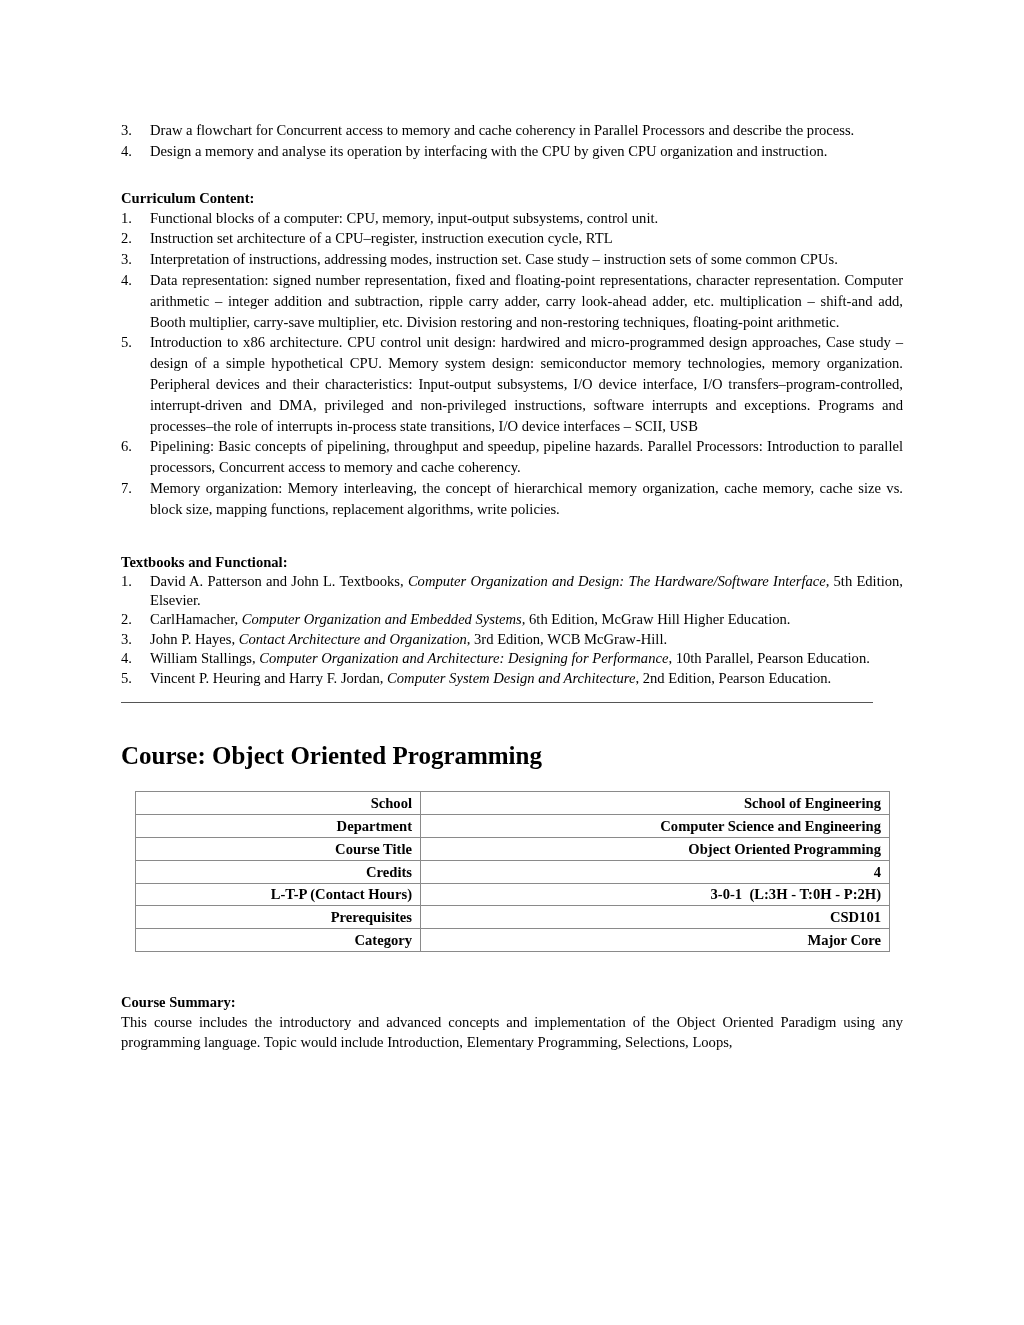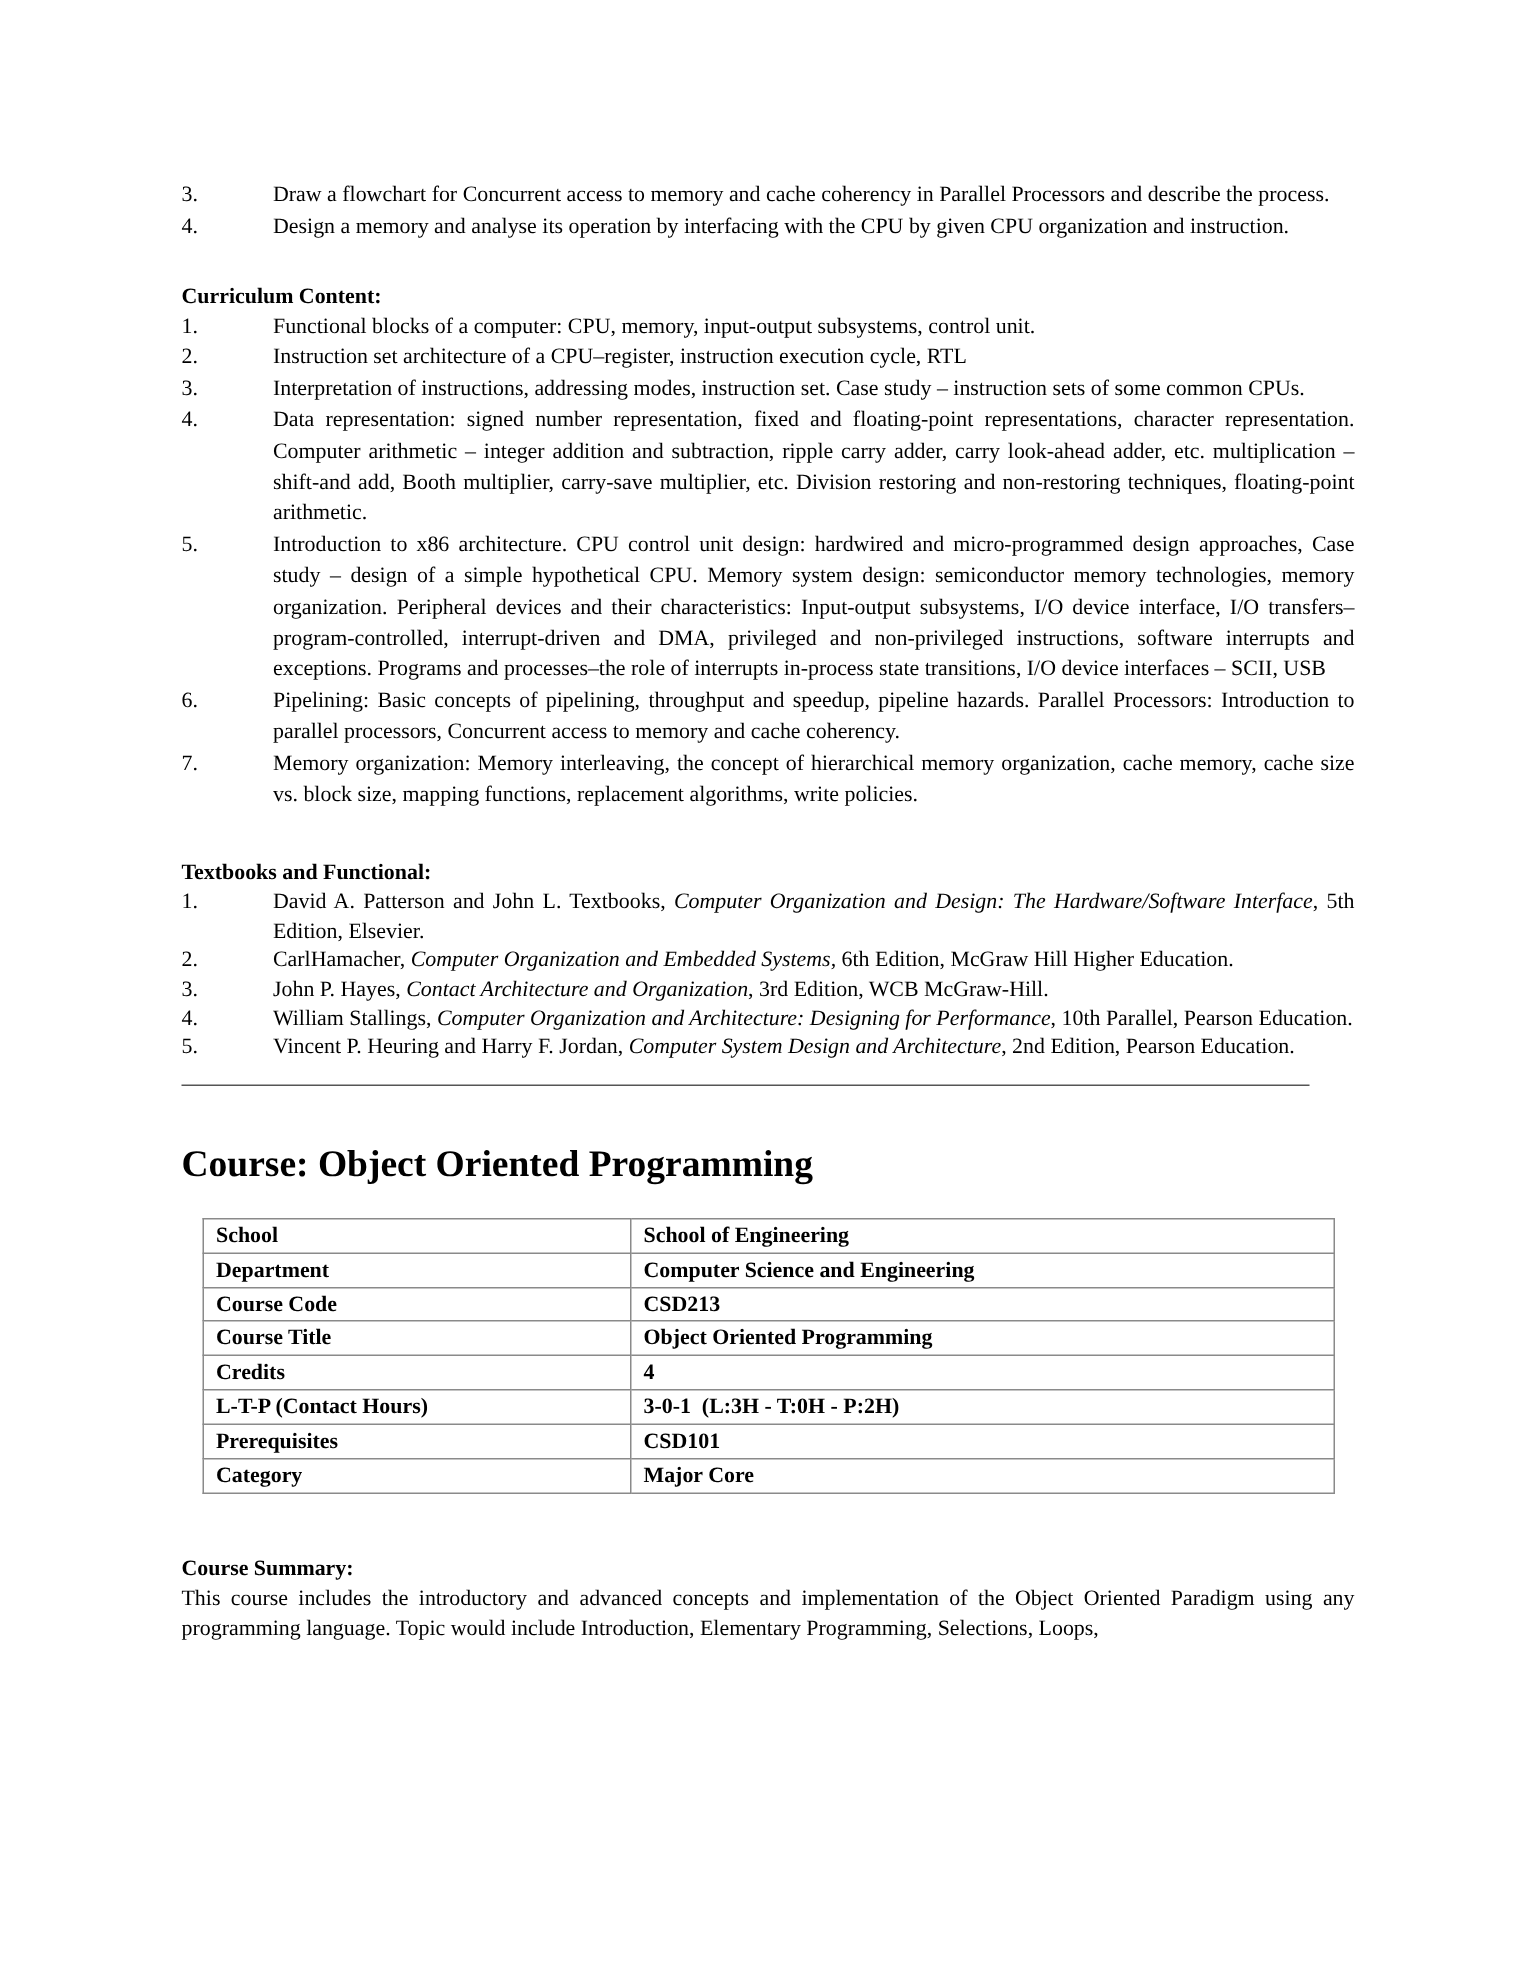--- a/index.html
+++ b/index.html
@@ -4,33 +4,33 @@
 <style>
   html, body { margin: 0; padding: 0; background: #ffffff; }
   body {
     width: 1024px; height: 1325px; position: relative; overflow: hidden;
     font-family: "Liberation Serif", serif; color: #000; font-size: 14.6px;
   }
   .page { position: absolute; left: 121px; top: 120px; width: 782px; }
   .list { margin: 0; padding: 0; list-style: none; }
   .li { display: flex; line-height: 20.8px; text-align: justify; }
   .num { width: 29px; flex: 0 0 29px; }
-  .txt { flex: 1; text-align: justify; margin-left: 32px; }
+  .txt { flex: 1; text-align: justify; }
   .heading { font-weight: bold; line-height: 20px; margin: 0; }
   .sec-curr { margin-top: 26px; }
   .sec-tb { margin-top: 32px; }
   .tb .li { line-height: 19.4px; }
   .rule { width: 752px; border-top: 1px solid #555; margin-top: 14px; height: 0; }
   .course-title { font-size: 25px; font-weight: bold; margin: 40px 0 0 0; line-height: 26px; }
   table.info {
     border-collapse: collapse; margin-left: 14px; margin-top: 22px; width: 755px;
     font-weight: bold; font-size: 14.6px;
   }
   table.info td {
-    border: 1px solid #8a8a8a; padding: 0 8px; height: 21.9px; line-height: 20px;
+    border: 1px solid #8a8a8a; padding: 0 8px; height: 21.9px; line-height: 20px; text-align: right;
   }
   table.info td.k { width: 268px; }
   .summary-h { margin-top: 40px; }
   .summary-p { text-align: justify; line-height: 20px; margin: 0; }
   i { font-style: italic; }
 </style>
 </head>
 <body>
 
 <div class="page">
@@ -110,24 +110,20 @@
     <tbody>
       <tr>
           <td class="k">School</td>
           <td>School of Engineering</td>
         </tr>
       <tr>
           <td class="k">Department</td>
           <td>Computer Science and Engineering</td>
         </tr>
       <tr>
-          <td class="k">Course Code</td>
-          <td>CSD213</td>
-        </tr>
-      <tr>
           <td class="k">Course Title</td>
           <td>Object Oriented Programming</td>
         </tr>
       <tr>
           <td class="k">Credits</td>
           <td>4</td>
         </tr>
       <tr>
           <td class="k">L-T-P (Contact Hours)</td>
           <td style="white-space:pre">3-0-1  (L:3H - T:0H - P:2H)</td>

